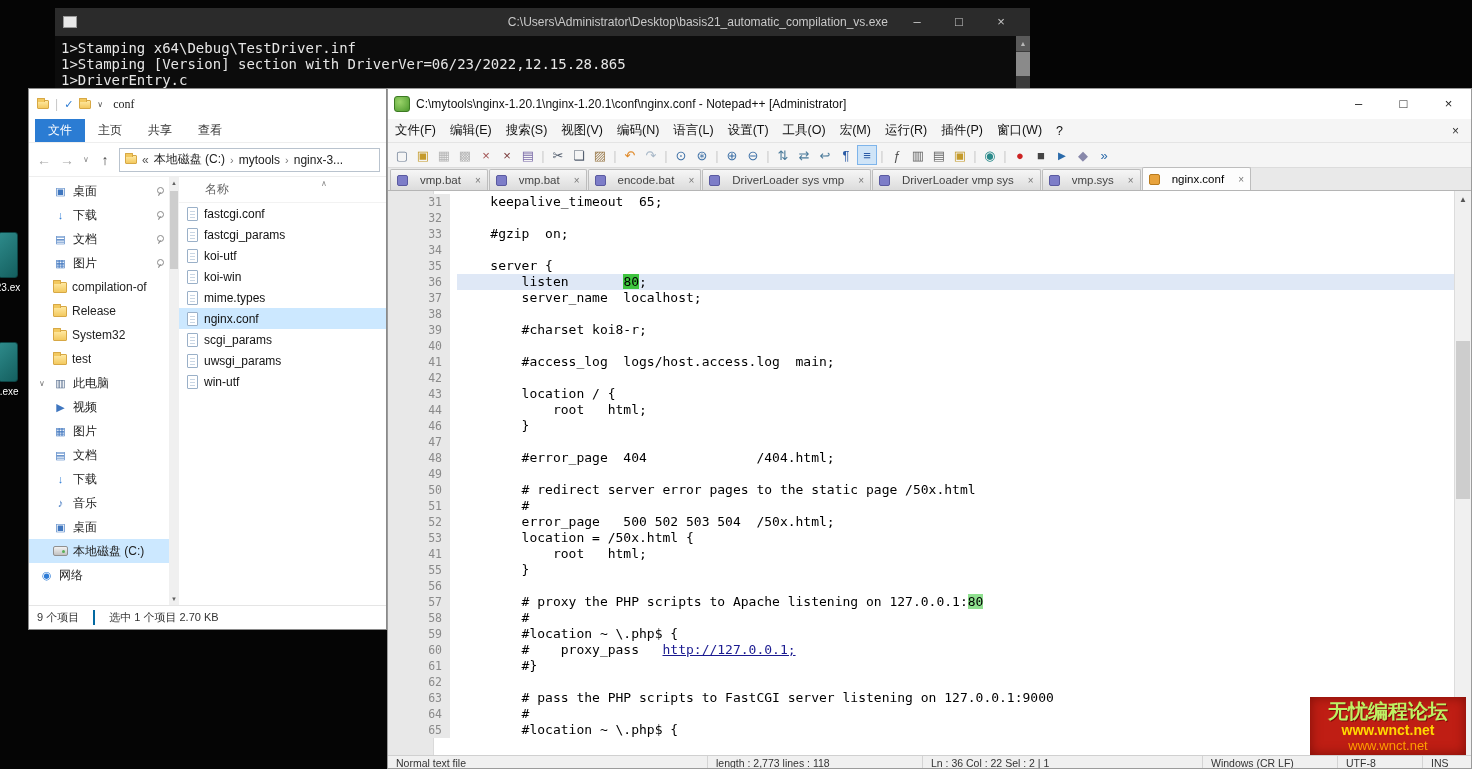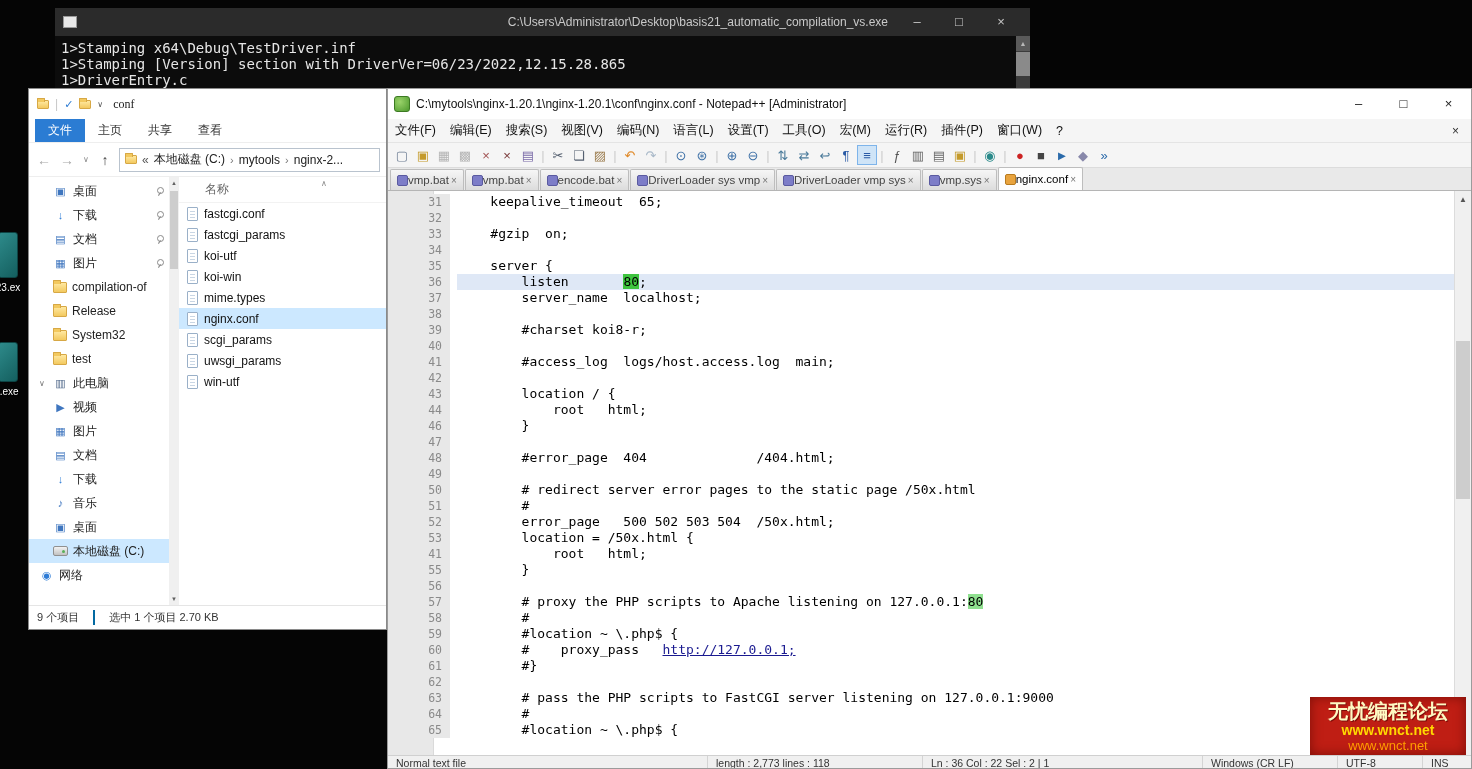--- a/index.html
+++ b/index.html
@@ -83,21 +83,21 @@
   .npp-controls { display:flex; height:30px; flex:none; }
   .npp-controls span { width:45px; text-align:center; line-height:30px; font-size:13px; color:#222; }
   .npp-menubar { height:23px; background:#f5f5f5; display:flex; align-items:center; font-size:12.5px; color:#111; flex:none; }
   .npp-menu { padding:0 7px; }
   .mb-close { margin-left:auto; padding:0 12px; color:#333; font-size:12px; }
   .npp-toolbar { height:26px; background:#f5f5f5; display:flex; align-items:center; padding-left:4px; gap:1px; border-top:1px solid #e4e4e4; border-bottom:1px solid #dcdcdc; flex:none; }
   .npp-tool { width:20px; height:20px; display:flex; align-items:center; justify-content:center; font-size:13px; flex:none; }
   .npp-tool.pressed { background:#cfe4f7; border:1px solid #7eb4ea; }
   .npp-toolsep { width:8px; text-align:center; color:#cccccc; font-size:13px; flex:none; }
   .npp-tabbar { height:23px; background:#e9e9e9; display:flex; align-items:flex-end; padding-left:2px; gap:1px; border-bottom:1px solid #b5b5b5; flex:none; }
-  .npp-tab { height:21px; display:flex; align-items:center; gap:0; padding:0 6px; background:linear-gradient(#f6f6f6,#dcdcdc); border:1px solid #bdbdbd; border-bottom:none; font-size:11.5px; color:#444; border-radius:2px 2px 0 0; white-space:nowrap; }
+  .npp-tab { height:21px; display:flex; align-items:center; gap:12px; padding:0 6px; background:linear-gradient(#f6f6f6,#dcdcdc); border:1px solid #bdbdbd; border-bottom:none; font-size:11.5px; color:#444; border-radius:2px 2px 0 0; white-space:nowrap; }
   .npp-tab.active { background:#fdfdfd; color:#000; height:23px; }
   .tab-doc-icon { width:11px; height:11px; border-radius:2px; background:#7d7dc8; border:1px solid #5a5aa0; flex:none; }
   .npp-tab.active .tab-doc-icon { background:#e8a33d; border-color:#b87a1e; }
   .tab-close { color:#777; font-size:10px; margin-left:2px; }
   .npp-editor { flex:1; display:flex; min-height:0; background:#fff; position:relative; }
   .ed-gutter-bg { position:absolute; left:0; top:0; bottom:0; width:46px; background:#e8e8e8; border-right:1px solid #dadada; }
   .ed-lines { flex:1; overflow:hidden; padding-top:3px; font-family:"DejaVu Sans Mono", monospace; font-size:13px; position:relative; z-index:1; }
   .ed-row { display:flex; height:16px; line-height:16px; }
   .ed-num { width:62px; background:#e8e8e8; color:#8a8a8a; text-align:right; padding-right:8px; font-size:11.5px; flex:none; font-family:"DejaVu Sans Mono", monospace; }
   .ed-margin { width:7px; background:#fff; flex:none; }
@@ -110,21 +110,21 @@
   .ed-sb-up { position:absolute; top:0; left:0; width:16px; height:17px; text-align:center; line-height:17px; font-size:8px; color:#555; }
   .ed-sb-down { position:absolute; bottom:0; left:0; width:16px; height:17px; text-align:center; line-height:17px; font-size:8px; color:#555; }
   .ed-sb-thumb { position:absolute; left:1px; top:150px; width:14px; height:158px; background:#cdcdcd; }
   .npp-status { height:13px; background:#f0f0f0; border-top:1px solid #d0d0d0; display:flex; font-size:10.5px; color:#333; overflow:hidden; flex:none; }
   .npp-status > div { padding:1px 8px 0; border-right:1px solid #d4d4d4; white-space:nowrap; overflow:hidden; }
   .st-doctype { width:320px; } .st-length { width:215px; } .st-cursor { width:280px; }
   .st-eol { width:135px; } .st-enc { width:85px; } .st-ins { flex:1; border-right:none !important; }
 
   
   .watermark { position:absolute; left:1310px; top:697px; width:156px; height:58px; background:#bf1e14; z-index:5; display:flex; flex-direction:column; align-items:center; justify-content:center; text-align:center; box-shadow:inset 0 0 12px #7c0f08; }
-  .wm-title { color:#fef9c3; font-size:20px; font-weight:bold; line-height:22px; text-shadow:1px 1px 0 #7a0c08; white-space:nowrap; }
+  .wm-title { color:#bef264; font-size:20px; font-weight:bold; line-height:22px; text-shadow:1px 1px 0 #7a0c08; white-space:nowrap; }
   .wm-url { color:#ffd800; font-size:14px; font-weight:bold; line-height:16px; }
   .wm-url2 { color:#ff9d00; font-size:13px; line-height:15px; }
 </style>
 </head>
 <body>
 
 <div id="stage">
 
   <div class="console">
     <div class="console-titlebar">
@@ -179,21 +179,21 @@
       <span class="ex-navbtn small">∨</span>
       <span class="ex-navbtn up">↑</span>
       <div class="ex-addressbox">
         <span class="shape-folder small"></span>
         <span id="ex-crumbs" style="display:flex;align-items:center;gap:5px;">
             <span class="ex-crumb-marker">«</span>
             <span class="ex-crumb">本地磁盘 (C:)</span>
             <span class="ex-crumb-sep">›</span>
             <span class="ex-crumb">mytools</span>
             <span class="ex-crumb-sep">›</span>
-            <span class="ex-crumb">nginx-2...</span>
+            <span class="ex-crumb">nginx-3...</span>
           </span>
       </div>
     </div>
     <div class="ex-body">
       <div class="ex-nav" id="ex-nav">
           <div class="ex-navitem" style="padding-left: 24px;">
             <span class="glyph" style="color: rgb(63, 118, 191);">▣</span>
             <span class="ex-navlabel">桌面</span>
             <span class="pin"></span>
           </div>

